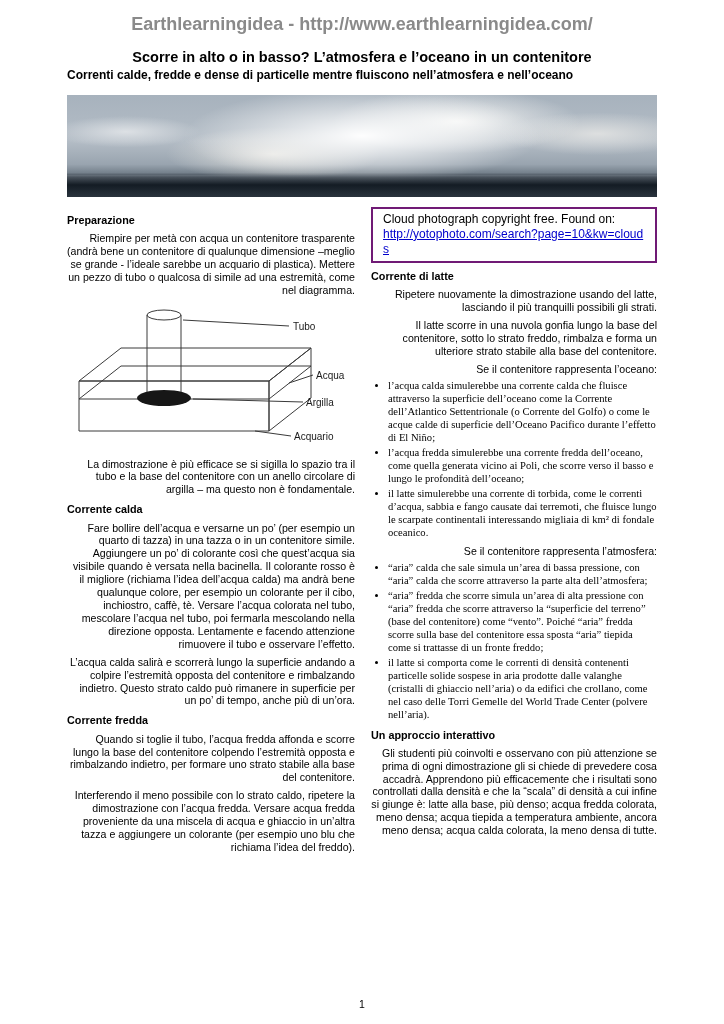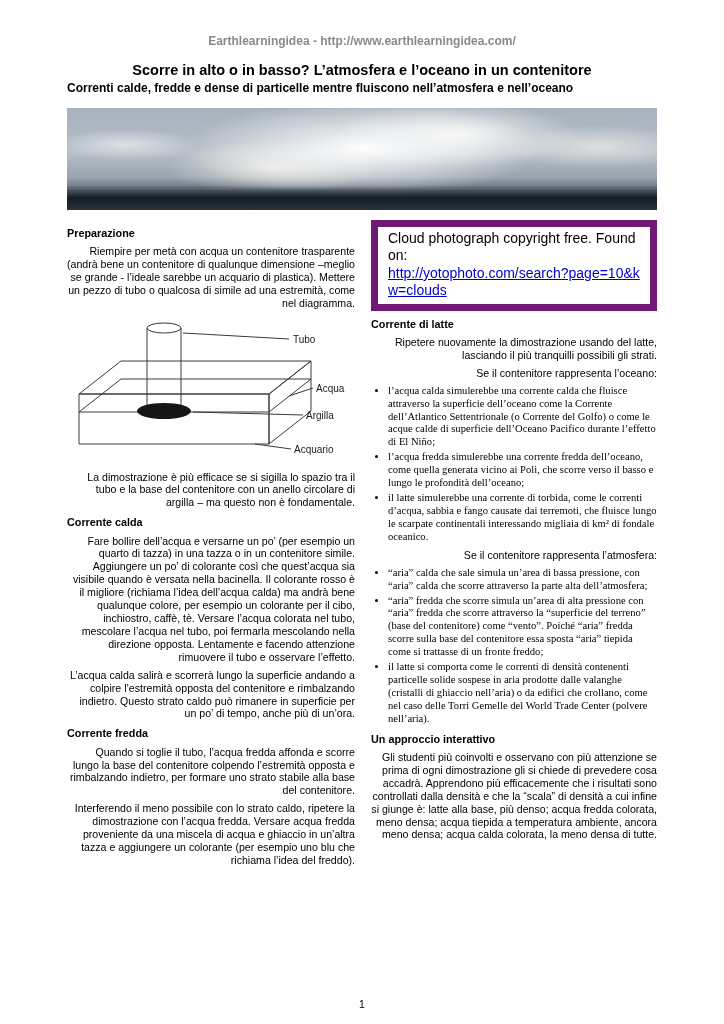--- a/index.html
+++ b/index.html
@@ -4,21 +4,21 @@
 <style>
   * { margin:0; padding:0; box-sizing:border-box; }
   html,body { background:#ffffff; }
   .page {
     width:724px; height:1024px; position:relative; overflow:hidden;
     background:#ffffff; color:#000;
     padding:14px 67px 0 67px;
     font-family:"Liberation Sans", sans-serif;
   }
   .site-header {
-    text-align:center; color:#8a8a8a; font-weight:bold; font-size:12px;margin-top:20px;
+    text-align:center; color:#8a8a8a; font-weight:bold; font-size:18px;
   }
   .doc-title {
     text-align:center; font-size:14.5px; font-weight:bold; margin-top:14px; line-height:1.2;
   }
   .doc-subtitle {
     font-size:12px; font-weight:bold; margin-top:2px; line-height:1.2;
   }
   .cloud-photo {
     margin-top:12px; height:102px; width:100%; position:relative; overflow:hidden;
     background:
@@ -33,21 +33,21 @@
     position:absolute; left:0; right:0; bottom:0; height:22px;
     background:linear-gradient(180deg, rgba(118,128,138,0.55), rgba(18,26,34,0.92) 45%, rgba(42,52,62,0.88));
   }
   .columns { display:flex; gap:16px; margin-top:10px; }
   .col { width:50%; font-size:10.6px; line-height:1.22; }
   .col p { margin:5px 0;text-align:right; }
   .col h3 { font-size:10.8px; font-weight:bold; margin-top:7px; margin-bottom:1px; }
   .col ul { list-style:disc; padding-left:17px; margin:4px 0 5px 0; }
   .col li { margin-bottom:2px;font-family:Liberation Serif, serif; }
   .credit-box {
-    border:7px solid #701a75; padding:3px 6px 4px 10px; font-size:14px; line-height:1.25;
+    border:2px solid #701a75; padding:3px 6px 4px 10px; font-size:12px; line-height:1.25;
   }
   .credit-box a { color:#0000cc; text-decoration:underline; word-break:break-all; }
   .diagram { margin:6px 0 4px 0; }
   .diagram svg { display:block; }
   .page-number {
     position:absolute; bottom:14px; left:0; right:0; text-align:center; font-size:10.5px;
   }
 </style>
 </head>
 <body>
@@ -113,20 +113,21 @@
     </div>
 
     <div class="col">
       <div class="credit-box">
         <div>Cloud photograph copyright free. Found on:</div>
         <a href="#">http://yotophoto.com/search?page=10&amp;kw=clouds</a>
       </div>
 
       <h3>Corrente di latte</h3>
       <p>Ripetere nuovamente la dimostrazione usando del latte, lasciando il più tranquilli possibili gli strati.</p>
+      <p>Il latte scorre in una nuvola gonfia lungo la base del contenitore, sotto lo strato freddo, rimbalza e forma un ulteriore strato stabile alla base del contenitore.</p>
 
       <p>Se il contenitore rappresenta l’oceano:</p>
       <ul>
         <li>l’acqua calda simulerebbe una corrente calda che fluisce attraverso la superficie dell’oceano come la Corrente dell’Atlantico Settentrionale (o Corrente del Golfo) o come le acque calde di superficie dell’Oceano Pacifico durante l’effetto di El Niño;</li>
         <li>l’acqua fredda simulerebbe una corrente fredda dell’oceano, come quella generata vicino ai Poli, che scorre verso il basso e lungo le profondità dell’oceano;</li>
         <li>il latte simulerebbe una corrente di torbida, come le correnti d’acqua, sabbia e fango causate dai terremoti, che fluisce lungo le scarpate continentali interessando migliaia di km² di fondale oceanico.</li>
       </ul>
 
       <p>Se il contenitore rappresenta l’atmosfera:</p>
       <ul>

